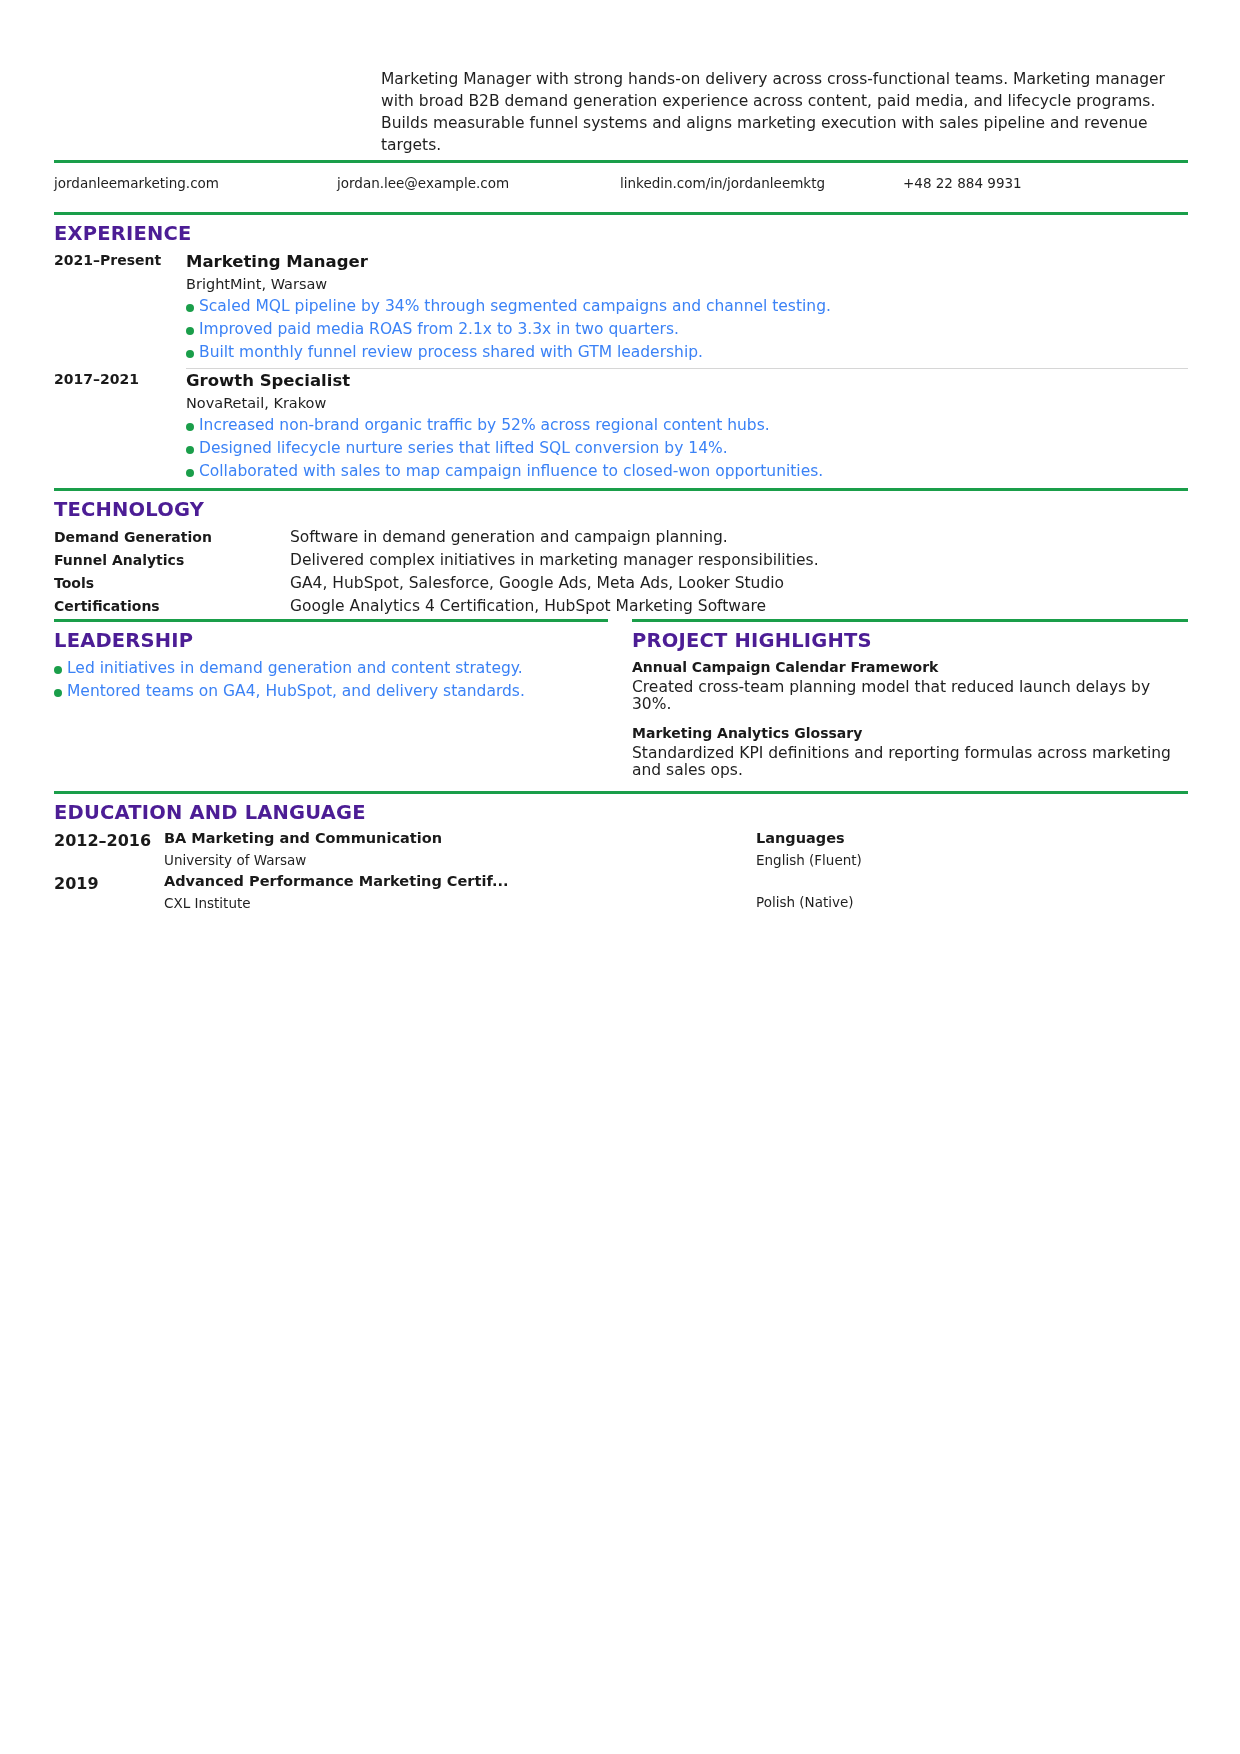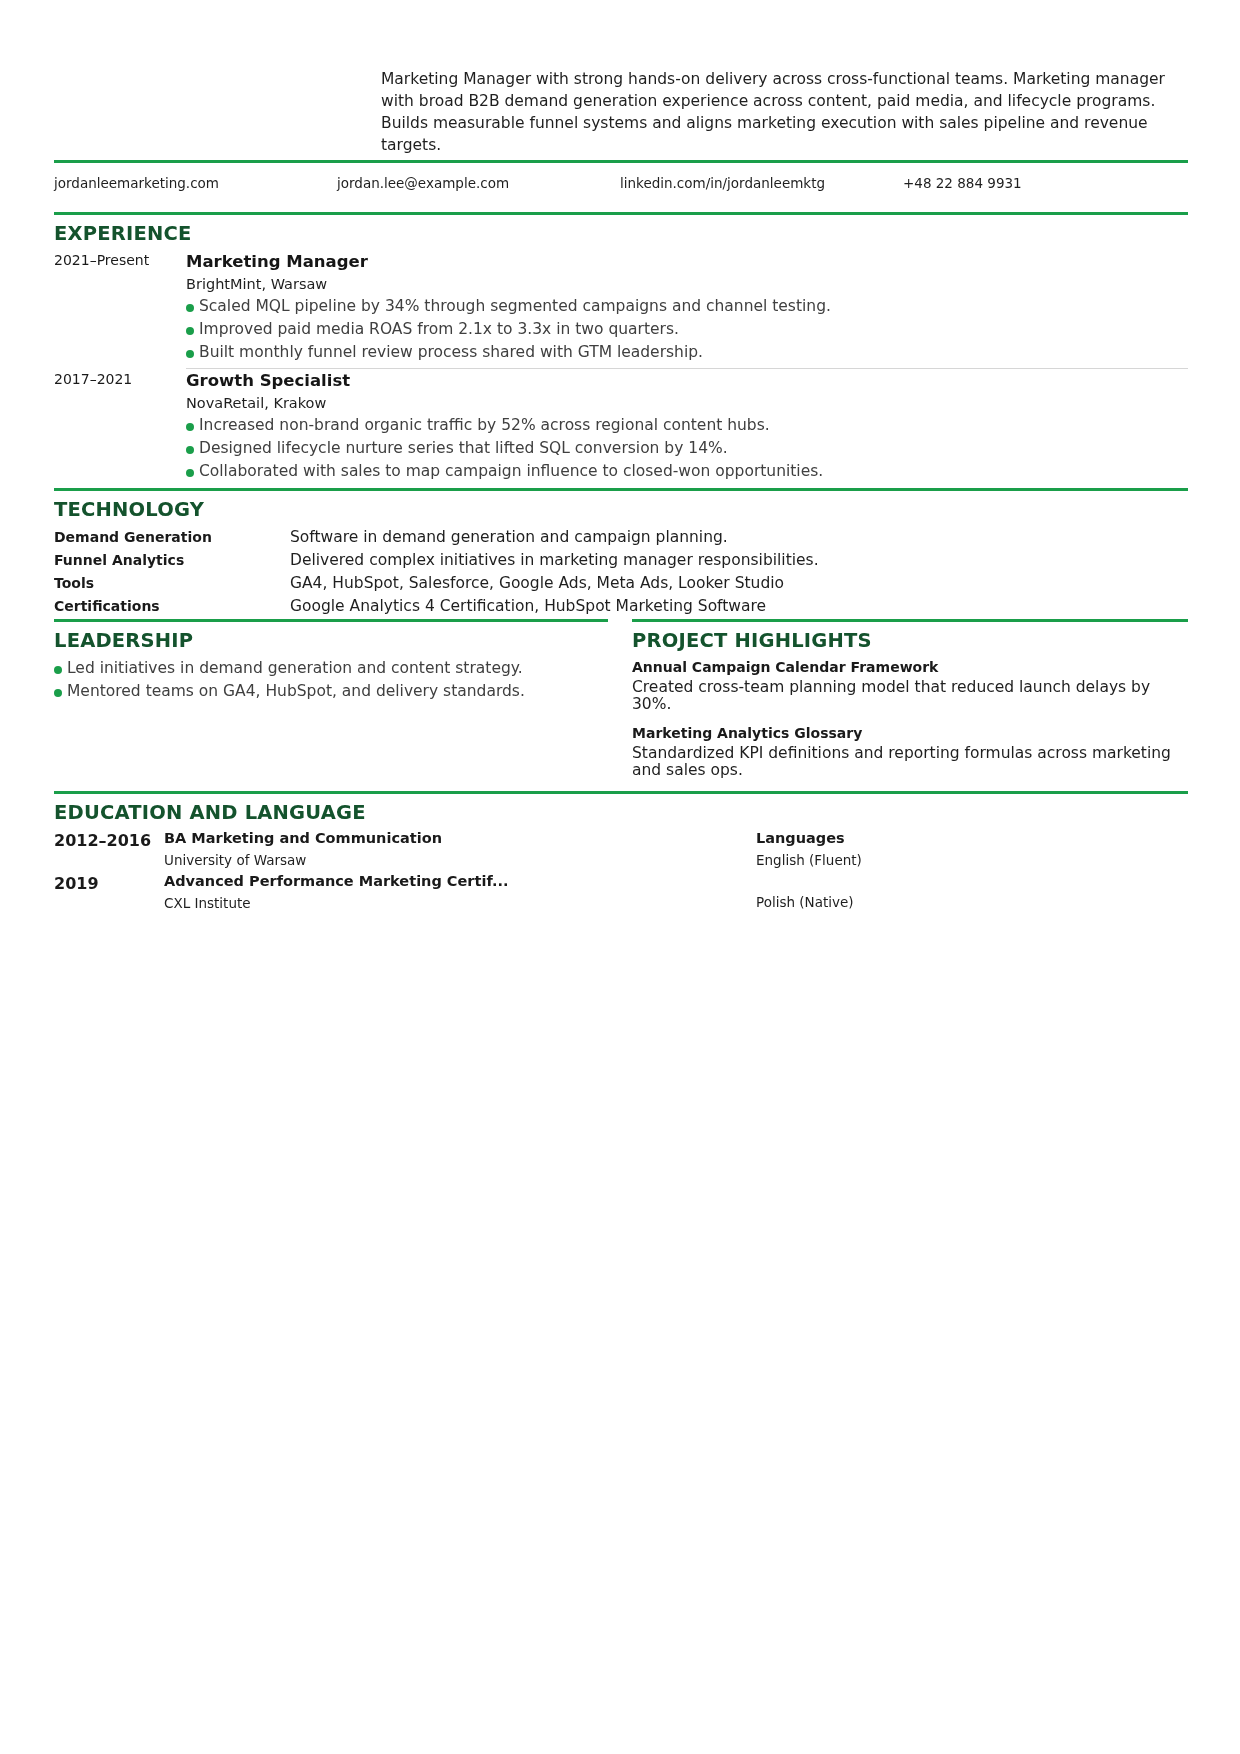--- a/index.html
+++ b/index.html
@@ -4,25 +4,25 @@
 <style>
   html, body { margin:0; padding:0; background:#ffffff; }
   body { width:1240px; height:1754px; position:relative; font-family:"DejaVu Sans", sans-serif; color:#1a1a1a; }
   .page { position:absolute; left:54px; top:0; width:1134px; }
   .header { position:absolute; top:54px; left:0; width:1134px; height:106px; }
   .name { position:absolute; left:-2px; top:0; font-size:44px; font-weight:bold; letter-spacing:0.5px; color:#151515; line-height:54px; }
   .summary { position:absolute; left:327px; top:14px; width:800px; font-size:15.5px; line-height:22px; color:#1f1f1f; }
   .rule { position:absolute; height:3px; background:#1a9e4a; }
   .contacts { position:absolute; top:175px; left:0; width:1134px; font-size:13.5px; color:#1f1f1f; }
   .contacts span { position:absolute; top:0; white-space:nowrap; }
-  .section-title { position:absolute; font-size:19.5px; font-weight:bold; color:#14532d; letter-spacing:0.2px; }
-  .job-date { position:absolute; left:0; font-size:14px; font-weight:normal; color:#1a1a1a; }
+  .section-title { position:absolute; font-size:19.5px; font-weight:bold; color:#4c1d95; letter-spacing:0.2px; }
+  .job-date { position:absolute; left:0; font-size:14px; font-weight:bold; color:#1a1a1a; }
   .job-title { position:absolute; left:132px; font-size:16.5px; font-weight:bold; color:#161616; }
   .job-company { position:absolute; left:132px; font-size:14.5px; color:#1f1f1f; }
-  .bullet { position:absolute; font-size:15.5px; color:#404040; white-space:nowrap; }
+  .bullet { position:absolute; font-size:15.5px; color:#3b82f6; white-space:nowrap; }
   .dot { display:inline-block; width:8px; height:8px; border-radius:50%; background:#1a9e4a; margin-right:5px; position:relative; top:1px; }
   .sep { position:absolute; left:132px; width:1002px; height:1px; background:#d6d6d6; }
   .tech-label { position:absolute; left:0; font-size:14px; font-weight:bold; color:#1a1a1a; }
   .tech-value { position:absolute; left:236px; font-size:15.5px; color:#1f1f1f; white-space:nowrap; }
   .proj-title { position:absolute; left:578px; font-size:14px; font-weight:bold; color:#1a1a1a; }
   .proj-desc { position:absolute; left:578px; width:556px; font-size:15.5px; line-height:17px; color:#1f1f1f; }
   .edu-date { position:absolute; left:0; font-size:16px; font-weight:bold; color:#1a1a1a; }
   .edu-title { position:absolute; left:110px; font-size:14.5px; font-weight:bold; color:#1a1a1a; white-space:nowrap; }
   .edu-sub { position:absolute; left:110px; font-size:13.5px; color:#1f1f1f; }
   .lang-title { position:absolute; left:702px; font-size:14.5px; font-weight:bold; color:#1a1a1a; }

